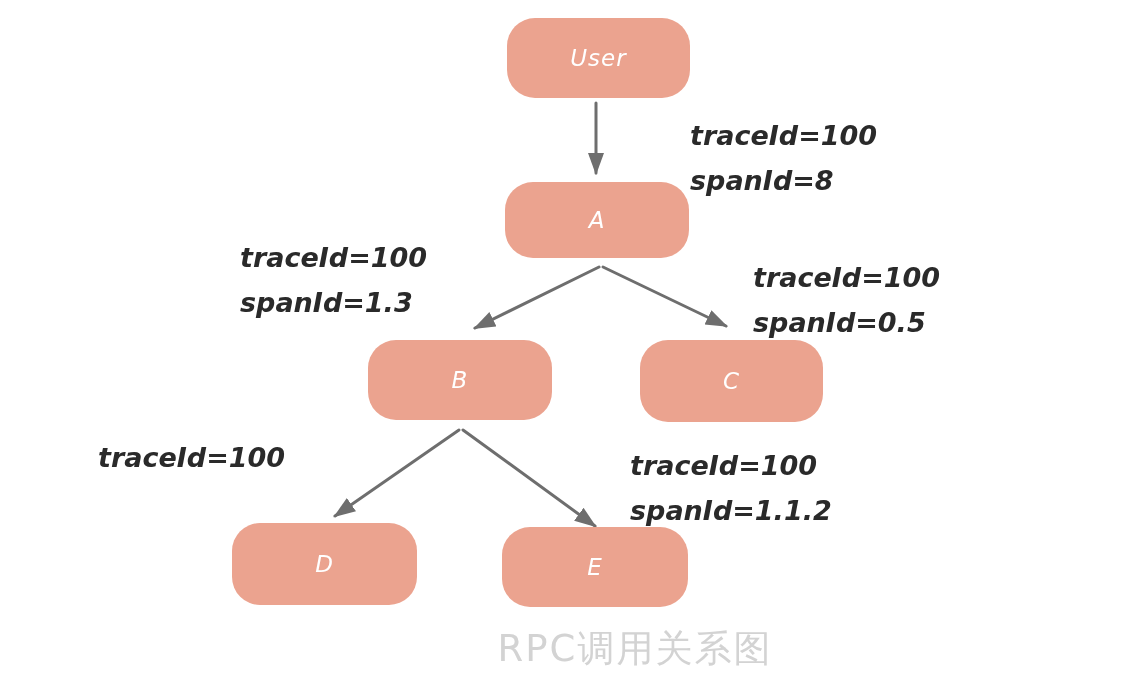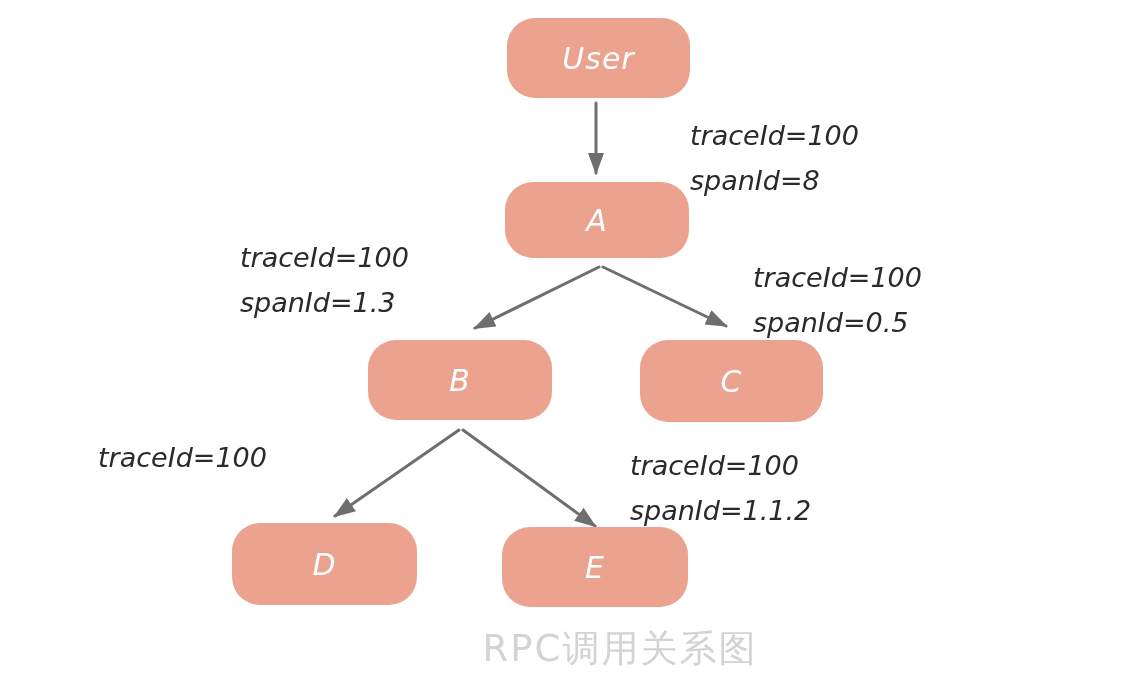--- a/index.html
+++ b/index.html
@@ -20,47 +20,48 @@
   .node {
     position: absolute;
     background: var(--node-fill, #EBA38F);
     border-radius: 28px;
     display: flex;
     align-items: center;
     justify-content: center;
   }
   .node-label {
     color: var(--node-text, #ffffff);
-    font-size: 30px;
+    font-size: 23px;
     font-style: italic;
     letter-spacing: 1px;
   }
   .node-user  { left: 507px; top: 18px;  width: 183px; height: 80px; }
   .node-a     { left: 505px; top: 182px; width: 184px; height: 76px; }
   .node-b     { left: 368px; top: 340px; width: 184px; height: 80px; }
   .node-c     { left: 640px; top: 340px; width: 183px; height: 82px; }
   .node-d     { left: 232px; top: 523px; width: 185px; height: 82px; }
   .node-e     { left: 502px; top: 527px; width: 186px; height: 80px; }
   .edge-label {
     position: absolute;
     color: var(--label-text, #2A2A2A);
     font-size: 27px;
     font-style: italic;
     line-height: 45px;
     white-space: nowrap;
+    font-weight: bold;
   }
   .edge-label span { display: block; }
   .label-user-a { left: 690px; top: 113px; }
   .label-a-b    { left: 240px; top: 235px; }
   .label-a-c    { left: 753px; top: 255px; }
   .label-b-d    { left: 98px;  top: 435px; }
   .label-b-e    { left: 630px; top: 443px; }
   .diagram-title {
     position: absolute;
-    left: 620px;
+    left: 635px;
     top: 624px;
     transform: translateX(-50%);
     color: var(--title-text, #D3D3D3);
     font-size: 37px;
     letter-spacing: 2px;
     white-space: nowrap;
   }
 </style>
 </head>
 <body>

